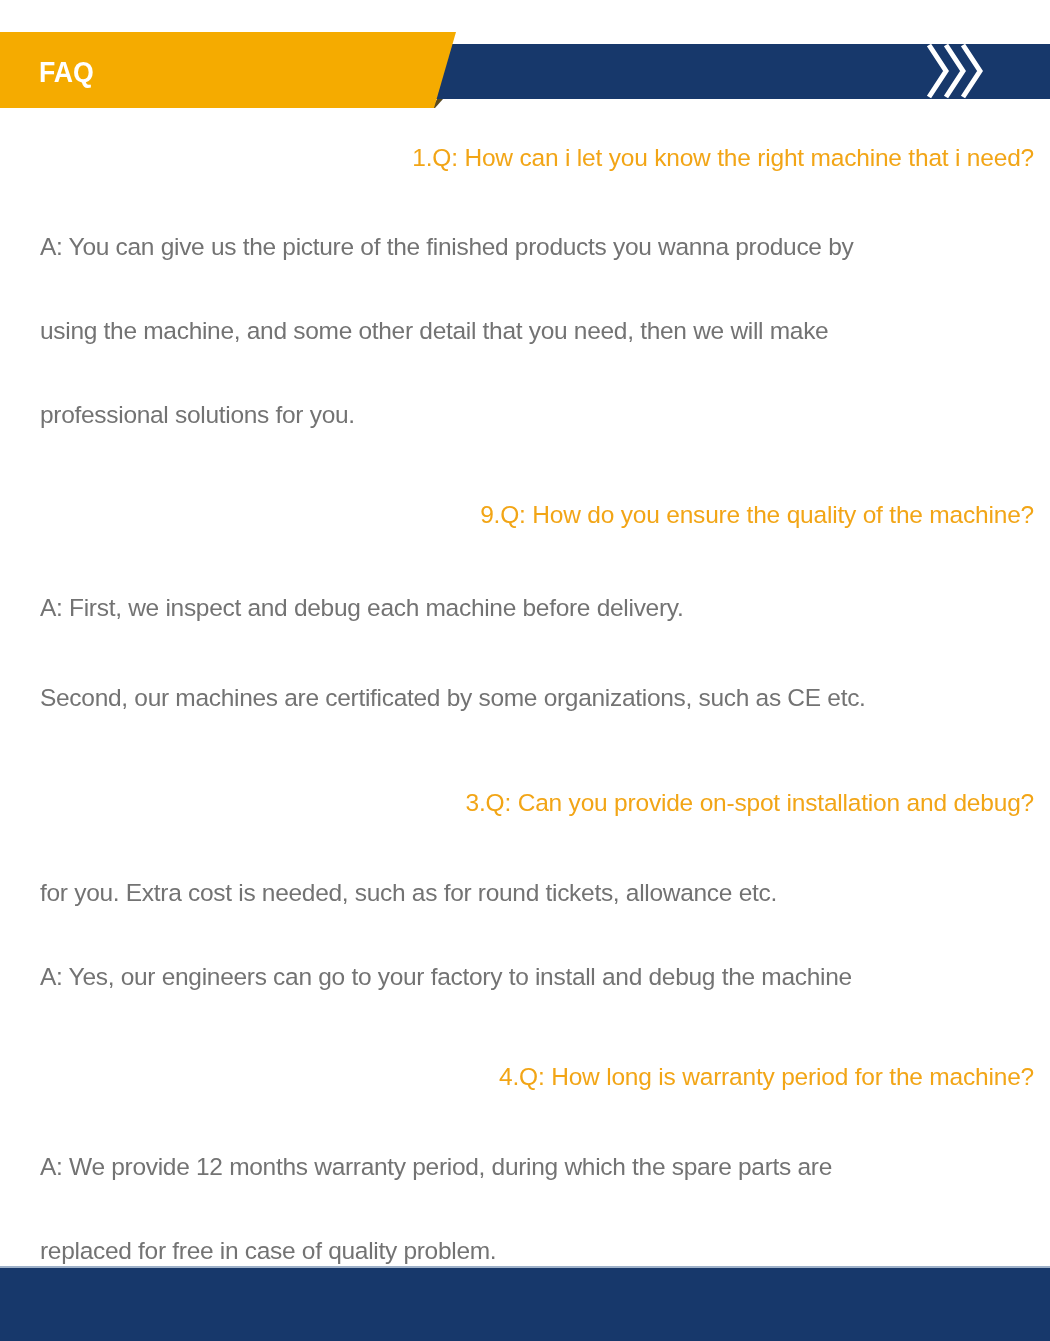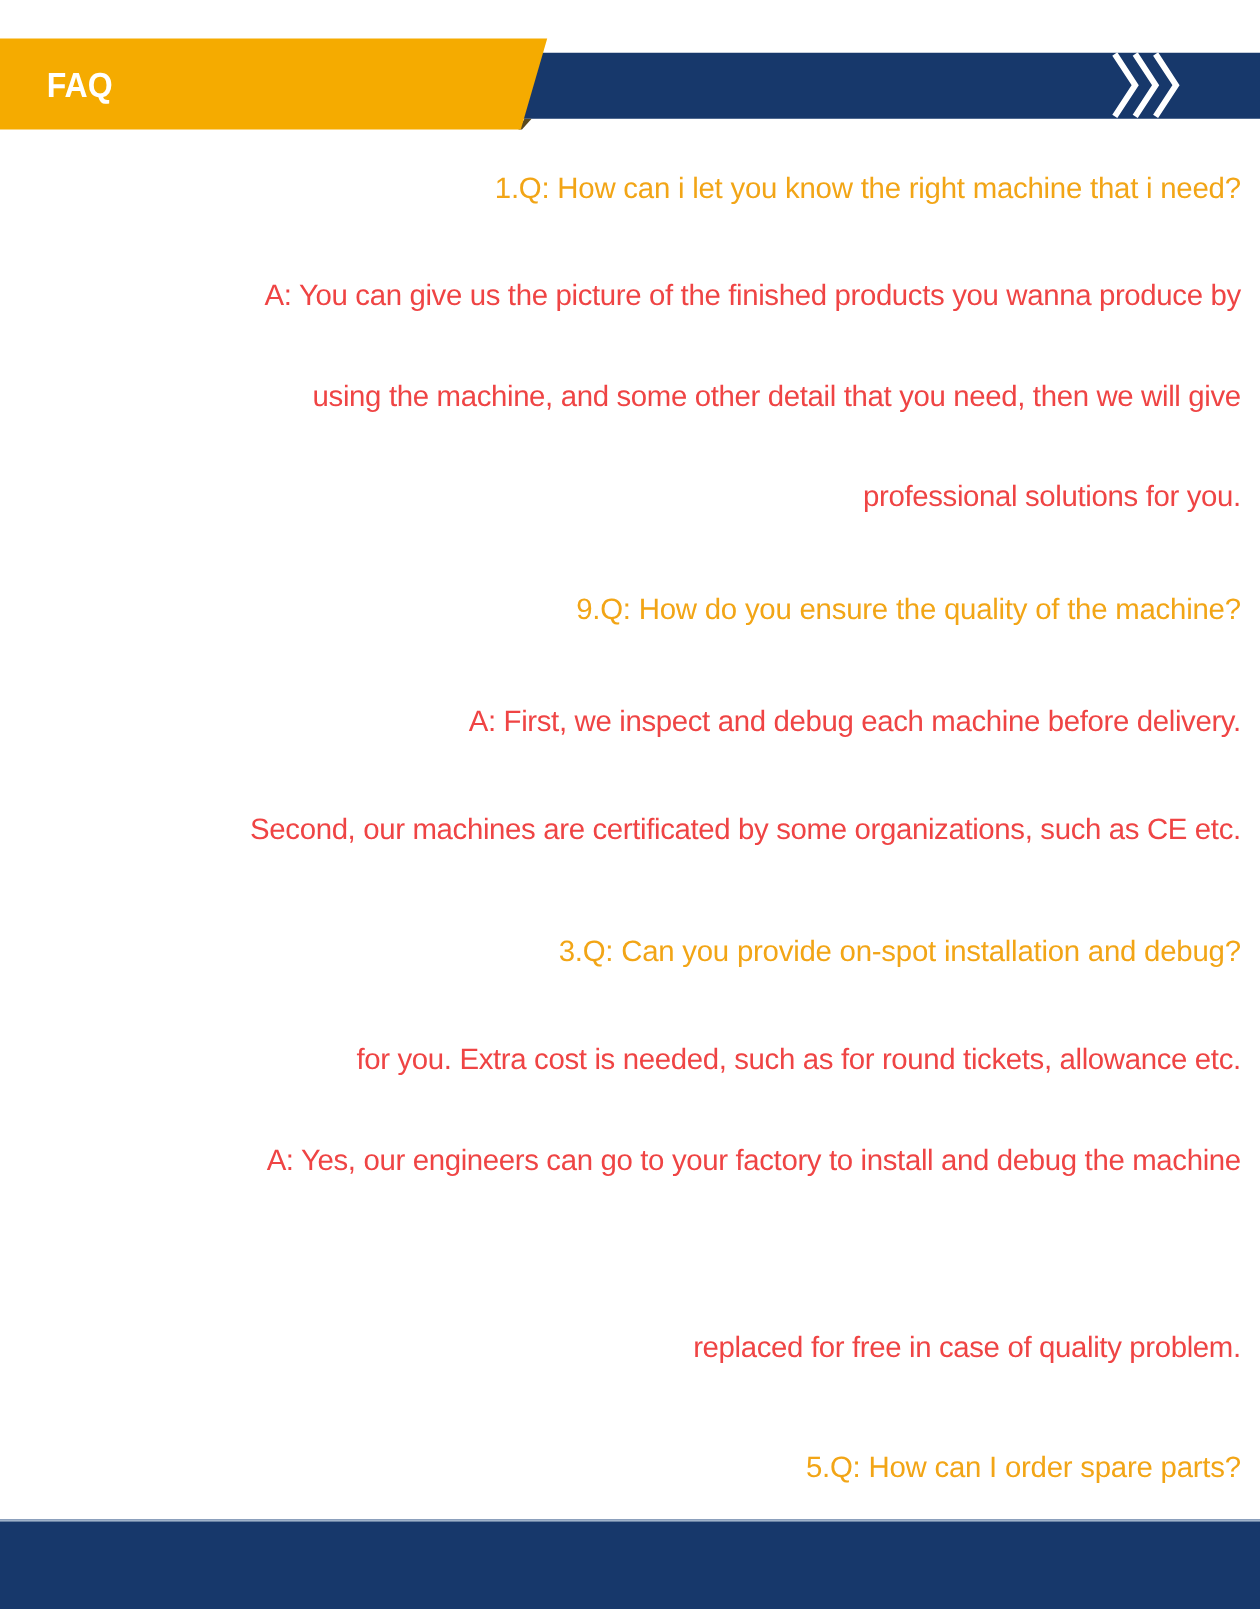--- a/index.html
+++ b/index.html
@@ -46,28 +46,27 @@
       color: #f2a516;
       font-family: "Liberation Sans", sans-serif;
       font-size: 24.5px;
       line-height: 28px;
       margin: 0;
       white-space: pre-wrap;
       letter-spacing: -0.2px;
       text-align: right;
     }
     .answer {
-      color: #ef4444;
+      color: #737373;
       font-family: "Liberation Sans", sans-serif;
       font-size: 24.5px;
       line-height: 28px;
-      margin: 0;
+      margin: 16px;
       white-space: pre-wrap;
       letter-spacing: -0.3px;
-      text-align: right;
     }
     .answer-line { display: block; }
     .footer {
       position: absolute;
       left: 0;
       top: 1266px;
       width: 1050px;
       height: 75px;
       background: #17386b;
       border-top: 2px solid #9eb1c9;
@@ -93,21 +92,21 @@
   </svg>
   <div class="faq-title">FAQ</div>
 </div>
 
 <div class="content">
 
   <div class="faq-item" style="margin-bottom:3px;">
     <div class="question">1.Q: How can i let you know the right machine that i need?</div>
     <div class="answer" style="margin-top:5px;">
       <span class="answer-line">A: You can give us the picture of the finished products you wanna produce by</span>
-      <span class="answer-line">using the machine, and some other detail that you need, then we will give</span>
+      <span class="answer-line">using the machine, and some other detail that you need, then we will make</span>
       <span class="answer-line">professional solutions for you.</span>
     </div>
   </div>
 
   <div class="faq-item" style="margin-top:10px;">
     <div class="question">9.Q: How do you ensure the quality of the machine?</div>
     <div class="answer" style="margin-top:4px;line-height:30px;">
       <span class="answer-line">A: First, we inspect and debug each machine before delivery.</span>
       <span class="answer-line">Second, our machines are certificated by some organizations, such as CE etc.</span>
     </div>
@@ -115,21 +114,23 @@
 
   <div class="faq-item" style="margin-top:13px;">
     <div class="question">3.Q: Can you provide on-spot installation and debug?</div>
     <div class="answer" style="margin-top:6px;">
       <span class="answer-line">for you. Extra cost is needed, such as for round tickets, allowance etc.</span>
       <span class="answer-line">A: Yes, our engineers can go to your factory to install and debug the machine</span>
     </div>
   </div>
 
   <div class="faq-item" style="margin-top:16px;">
+    <div class="question">4.Q: How long is warranty period for the machine?</div>
     <div class="answer" style="margin-top:6px;">
+      <span class="answer-line">A: We provide 12 months warranty period, during which the spare parts are</span>
       <span class="answer-line">replaced for free in case of quality problem.</span>
     </div>
   </div>
 
   <div class="faq-item" style="margin-top:16px;">
     <div class="question">5.Q: How can I order spare parts?</div>
 
   </div>
 
 </div>

